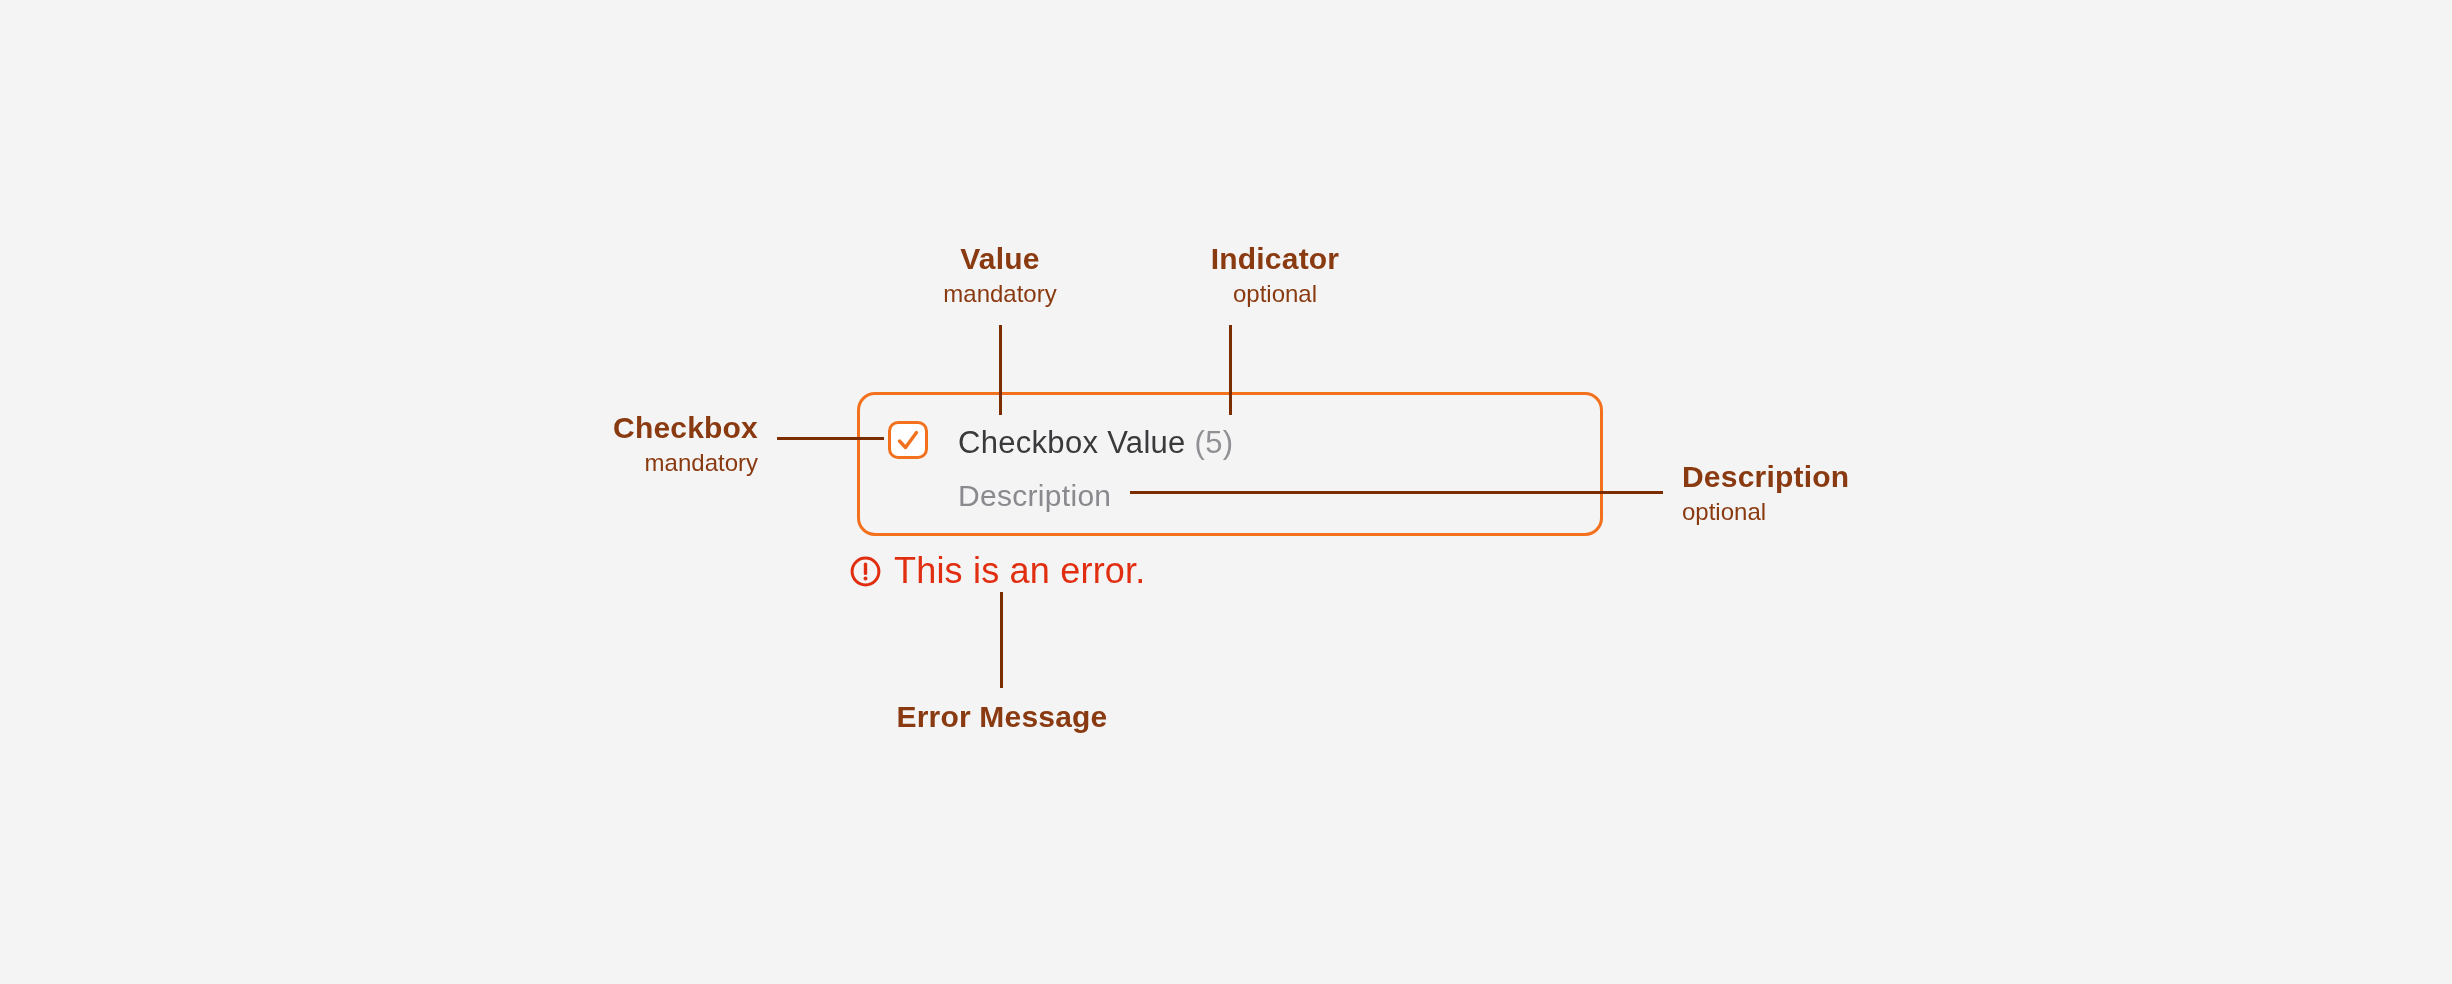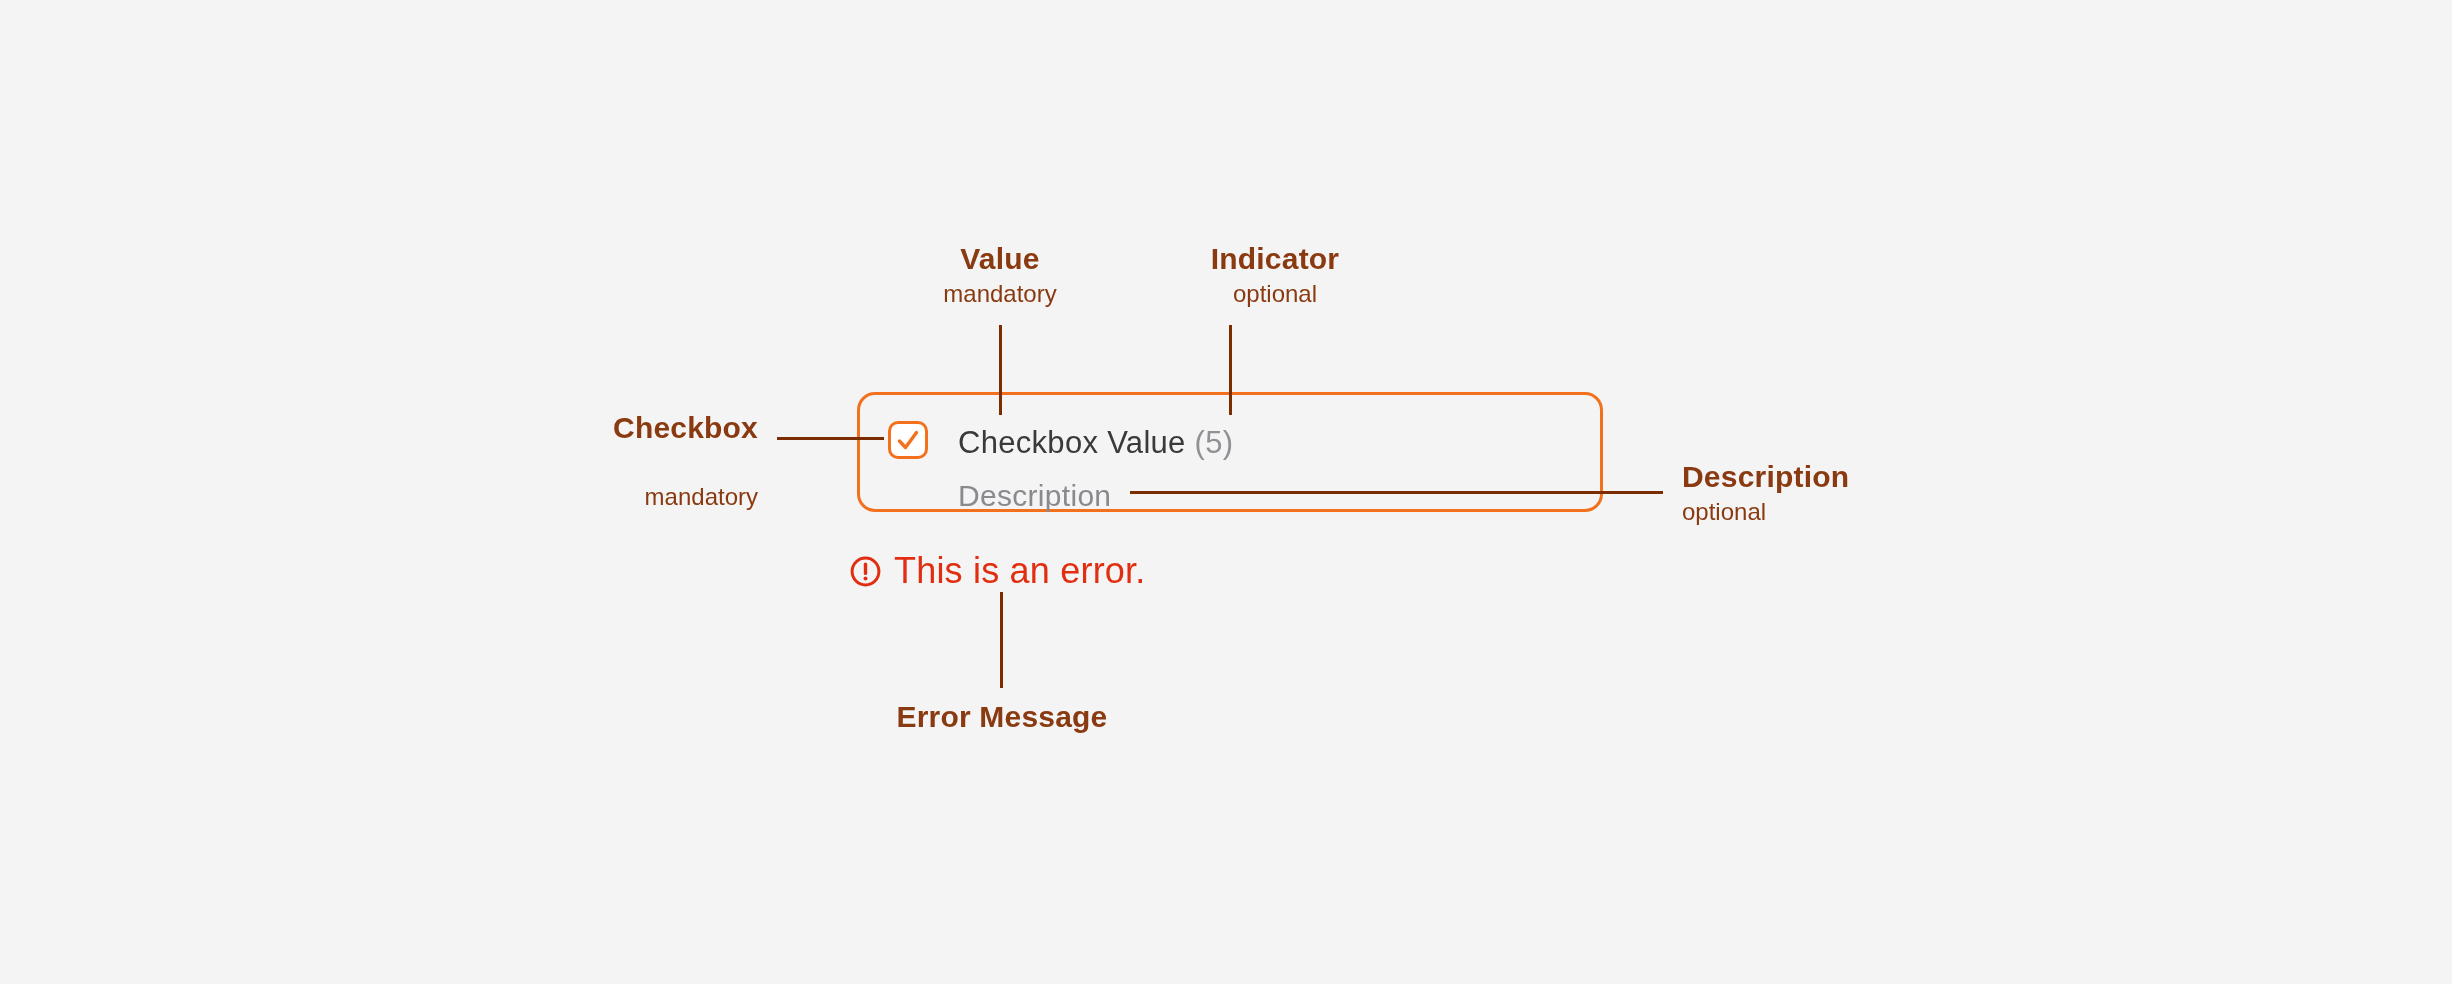--- a/index.html
+++ b/index.html
@@ -29,21 +29,21 @@
     font-weight: 600;
     line-height: 37px;
     letter-spacing: 0.2px;
   }
   .ann-sub {
     font-size: 24px;
     line-height: 33px;
   }
   #value-label    { left: 820px;  top: 240px; width: 360px; text-align: center; }
   #indicator-label{ left: 1095px; top: 240px; width: 360px; text-align: center; }
-  #checkbox-label { left: 458px;  top: 409px; width: 300px; text-align: right; gap: 34px; }
+  #checkbox-label { left: 458px;  top: 409px; width: 300px; text-align: right; }
   #description-label { left: 1682px; top: 458px; width: 320px; text-align: left; }
   #error-label    { left: 822px;  top: 698px; width: 360px; text-align: center; gap: 16px; }
 
   
   .line {
     position: absolute;
     background: #7b2d00;
     z-index: 4;
   }
   #value-line       { left: 999px;  top: 325px; width: 3px;   height: 90px; }
@@ -51,21 +51,21 @@
   #checkbox-line    { left: 777px;  top: 437px; width: 107px; height: 3px; }
   #description-line { left: 1130px; top: 491px; width: 533px; height: 3px; }
   #error-line       { left: 1000px; top: 592px; width: 3px;   height: 96px; }
 
   
   .component-box {
     position: absolute;
     left: 857px;
     top: 392px;
     width: 746px;
-    height: 120px;
+    height: 144px;
     border: 3px solid #f3701d;
     border-radius: 18px;
     box-sizing: border-box;
     z-index: 2;
   }
   .checkbox {
     position: absolute;
     left: 28px;
     top: 26px;
     width: 40px;

